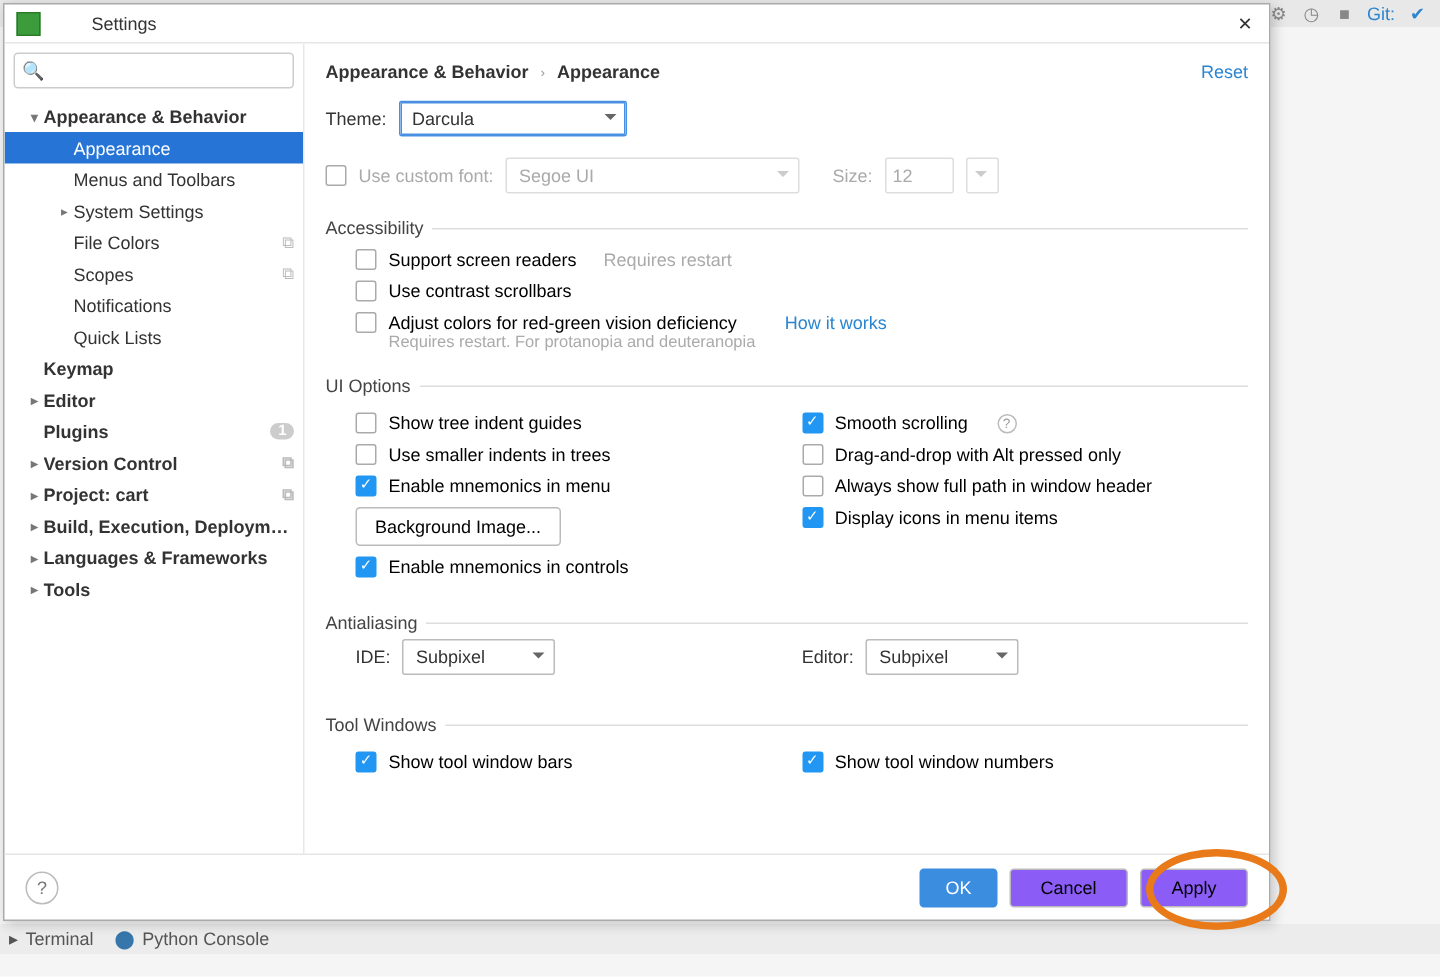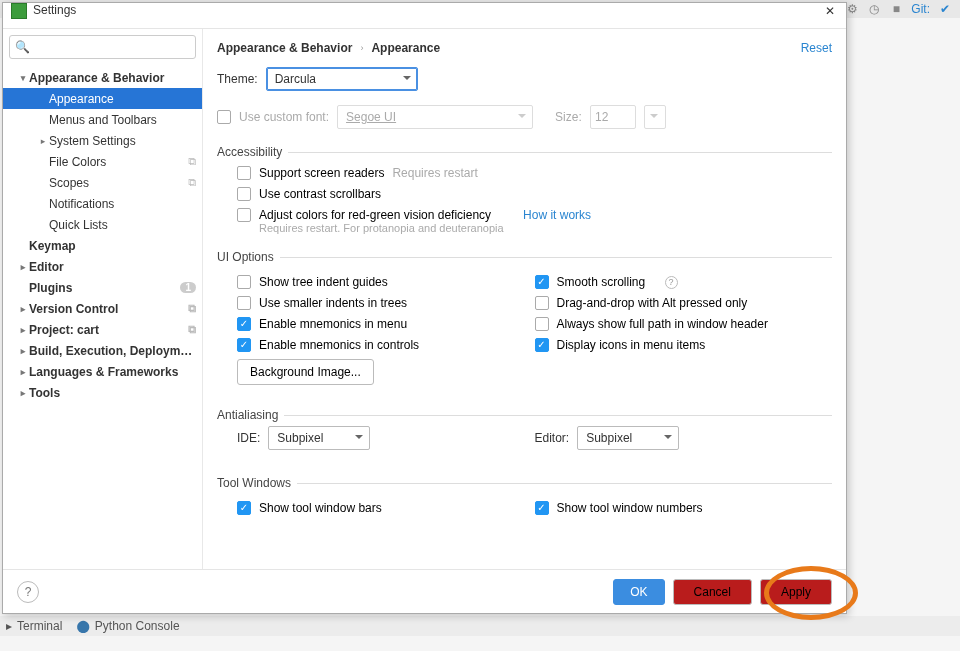--- a/index.html
+++ b/index.html
@@ -7,21 +7,21 @@
 
 .toolbar-bg { position: absolute; top: 0; right: 0; left: 0; height: 18px; background: #e8e8e8; display: flex; justify-content: flex-end; align-items: center; padding-right: 8px; gap: 8px; }
 .toolbar-bg .tbicon { width: 14px; height: 14px; color: #888; display: inline-flex; align-items: center; justify-content: center; }
 .git-label { color: #2a85d0; font-size: 12px; }
 
 .terminal-bar { position: absolute; left: 0; right: 0; top: 616px; height: 20px; background: #ececec; display: flex; align-items: center; gap: 14px; padding-left: 6px; color: #555; }
 .terminal-bar .tab { display: flex; align-items: center; gap: 5px; }
 
 .dialog { position: absolute; left: 2px; top: 2px; width: 845px; height: 612px; background: #fff; border: 1px solid #aaa; box-shadow: 2px 2px 8px rgba(0,0,0,0.2); display: flex; flex-direction: column; }
 
-.dialog-titlebar { height: 26px; display: flex; padding: 0 8px; border-bottom: 1px solid #e5e5e5; }
+.dialog-titlebar { height: 26px; display: flex; align-items: center; padding: 0 8px; border-bottom: 1px solid #e5e5e5; gap: 28px; }
 .dialog-titlebar .title-icon { width: 16px; height: 16px; background: #3c9c3c; border: 1px solid #2a7a2a; margin-right: 6px; }
 .dialog-titlebar .title-text { flex: 1; color: #333; }
 .dialog-titlebar .close-x { width: 16px; height: 16px; display: flex; align-items: center; justify-content: center; color: #333; cursor: pointer; }
 
 .dialog-body { flex: 1; display: flex; overflow: hidden; }
 
 .sidebar { width: 200px; border-right: 1px solid #e8e8e8; display: flex; flex-direction: column; }
 .search-wrap { padding: 6px; }
 .search-input { width: 100%; height: 24px; border: 1px solid #ccc; border-radius: 3px; padding: 0 6px 0 22px; background: #fff; }
 .search-wrap { position: relative; }
@@ -51,21 +51,21 @@
 .row { display: flex; align-items: center; gap: 8px; margin-bottom: 10px; }
 .lbl { color: #333; }
 .combo { height: 24px; border: 1px solid #bbb; background: #fff; padding: 0 22px 0 8px; position: relative; display: inline-flex; align-items: center; color: #333; border-radius: 2px; }
 .combo.focus { border: 1px solid #4a90e2; box-shadow: 0 0 0 1px #4a90e2 inset; text-align: right; }
 .combo .arrow { position: absolute; right: 6px; top: 8px; border: 4px solid transparent; border-top-color: #666; }
 .combo.wide { width: 152px; }
 .combo.med { width: 102px; }
 .combo.sm { width: 46px; text-align: center; padding-left: 0; justify-content: center; }
 .combo.disabled { color: #aaa; border-color: #ddd; }
 .combo.disabled .arrow { border-top-color: #ccc; }
-.font-combo { width: 196px; text-decoration: underline; }
+.font-combo { width: 196px; }
 
 .chk { width: 14px; height: 14px; border: 1px solid #aaa; border-radius: 2px; display: inline-flex; align-items: center; justify-content: center; background: #fff; flex-shrink: 0; }
 .chk.on { background: #2196f3; border-color: #2196f3; }
 .chk.on::after { content: "✓"; color: #fff; font-size: 10px; line-height: 1; }
 .chk-lbl { display: flex; align-items: center; gap: 8px; cursor: pointer; }
 .chk-lbl.disabled .lbl-text { color: #aaa; }
 
 .section-title { color: #444; margin: 16px 0 4px 0; display: flex; align-items: center; gap: 6px; }
 .section-title .line { flex: 1; height: 1px; background: #ddd; }
 
@@ -76,21 +76,21 @@
 .faint { color: #aaa; }
 
 .two-col { display: flex; }
 .two-col .col { flex: 1; }
 
 .btn-small { height: 26px; padding: 0 12px; border: 1px solid #bbb; background: #fff; border-radius: 3px; cursor: pointer; display: inline-flex; align-items: center; }
 
 .dialog-footer { height: 44px; border-top: 1px solid #e5e5e5; display: flex; align-items: center; padding: 0 14px; gap: 8px; }
 .help-btn { width: 22px; height: 22px; border: 1px solid #bbb; border-radius: 11px; display: flex; align-items: center; justify-content: center; color: #777; cursor: pointer; }
 .spacer { flex: 1; }
-.btn { height: 26px; padding: 0 20px; border: 1px solid #bbb; background: #b91c1c; border-radius: 3px; cursor: pointer; }
+.btn { height: 26px; padding: 0 20px; border: 1px solid #bbb; background: #8b5cf6; border-radius: 3px; cursor: pointer; }
 .btn.primary { background: #3b8de0; border-color: #3b8de0; color: #fff; padding: 0 16px; }
 
 .highlight-ellipse { position: absolute; left: 764px; top: 566px; width: 94px; height: 54px; border: 5px solid #e87a1a; border-radius: 50%; pointer-events: none; z-index: 50; }
 
 .help-icon-inline { width: 13px; height: 13px; border: 1px solid #bbb; border-radius: 50%; display: inline-flex; align-items: center; justify-content: center; color: #999; font-size: 9px; }
 </style>
 </head>
 <body>
 
 <div class="toolbar-bg">
@@ -238,21 +238,21 @@
 
         <div class="section-title">
           <span>Accessibility</span>
           <span class="line"></span>
         </div>
         <div class="indent">
           <div class="opt-row">
             <label class="chk-lbl">
               <span class="chk"></span>
               <span class="lbl-text">Support screen readers</span>
-              <span class="faint" style="">Requires restart</span>
+              <span class="faint" style="margin-left:10px">Requires restart</span>
             </label>
           </div>
           <div class="opt-row">
             <label class="chk-lbl">
               <span class="chk"></span>
               <span class="lbl-text">Use contrast scrollbars</span>
             </label>
           </div>
           <div class="opt-row">
             <label class="chk-lbl">
@@ -281,29 +281,29 @@
                   <span class="chk"></span>
                   <span class="lbl-text">Use smaller indents in trees</span>
                 </label>
               </div>
             <div class="opt-row">
                 <label class="chk-lbl">
                   <span class="chk on"></span>
                   <span class="lbl-text">Enable mnemonics in menu</span>
                 </label>
               </div>
-            <div class="opt-row">
-                <label class="chk-lbl">
-                  <span class="chk on"></span>
-                  <span class="lbl-text">Enable mnemonics in controls</span>
-                </label>
-              </div>
             <div class="opt-row"><button class="btn-small">
                   <span>Background Image...</span>
                 </button></div>
+            <div class="opt-row">
+                <label class="chk-lbl">
+                  <span class="chk on"></span>
+                  <span class="lbl-text">Enable mnemonics in controls</span>
+                </label>
+              </div>
           </div>
           <div class="col">
             <div class="opt-row">
                 <label class="chk-lbl"><span class="chk on"></span><span class="lbl-text">Smooth scrolling</span>&nbsp;<span class="help-icon-inline">?</span></label>
               </div>
             <div class="opt-row">
                 <label class="chk-lbl">
                   <span class="chk"></span>
                   <span class="lbl-text">Drag-and-drop with Alt pressed only</span>
                 </label>

